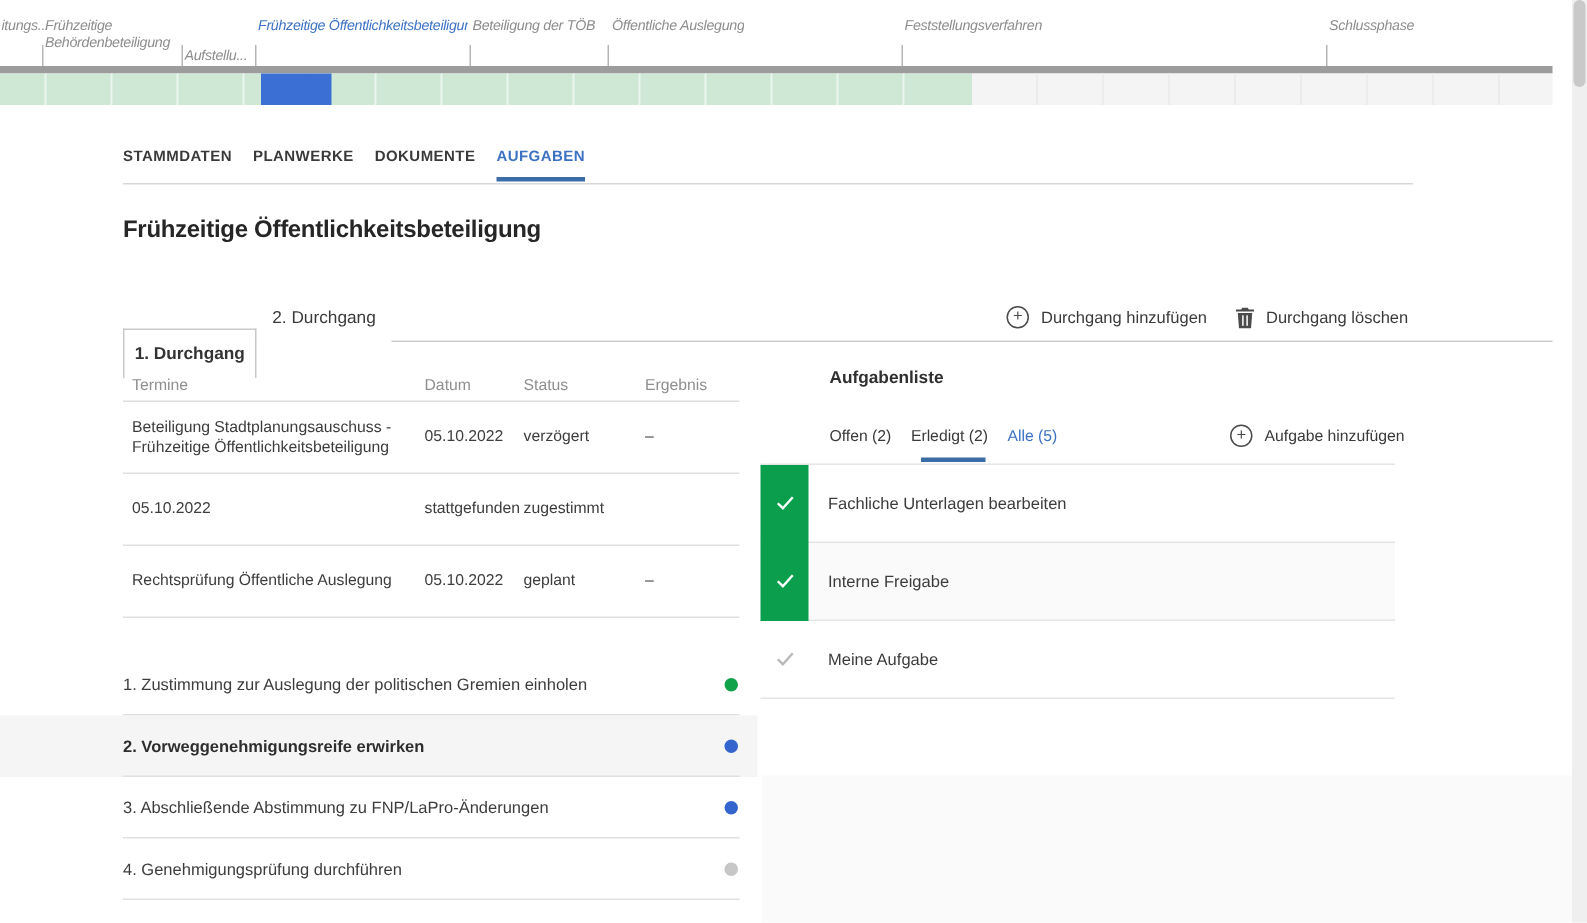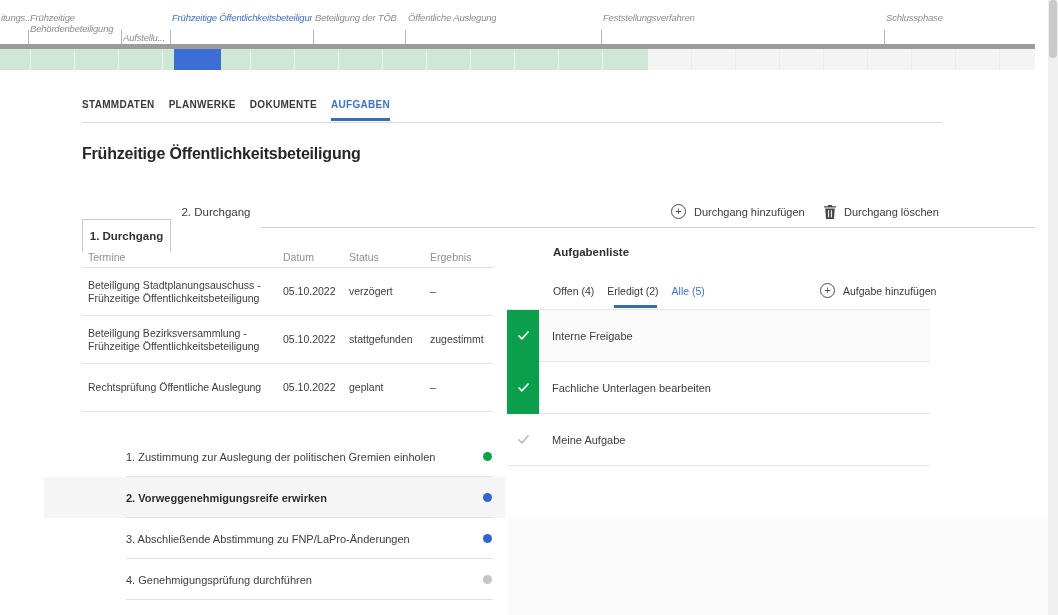--- a/index.html
+++ b/index.html
@@ -60,21 +60,21 @@
   }
   .trash-icon svg { display:block; fill:#4b4b4b; }
   
   #termine-table { position:absolute; left:82px; top:248px; width:411px; }
   .t-head, .t-row { display:grid; grid-template-columns:195px 66px 81px 63px; padding-left:6px; align-items:center; }
   .t-head { height:20px; font-size:10.5px; color:#8f8f8f; border-bottom:1px solid #dedede; }
   .t-row { height:48px; font-size:10.5px; color:#3d3d3d; border-bottom:1px solid #e0e0e0; }
   .t-cell { padding-right:8px; line-height:13px; }
   
   #milestones { position:absolute; left:0; top:436px; width:505px; }
-  .milestone { position:relative; height:41px; display:flex; align-items:center; padding-left:82px; font-size:11px; color:#3d3d3d;margin-left:44px; }
+  .milestone { position:relative; height:41px; display:flex; align-items:center; padding-left:82px; font-size:11px; color:#3d3d3d; }
   .milestone.highlighted { background:var(--highlight-row,#f5f5f5); font-weight:700; color:#2e2e2e; }
   .milestone::after { content:""; position:absolute; left:82px; right:12px; bottom:0; height:1px; background:#e0e0e0; }
   .dot { position:absolute; right:13px; top:50%; margin-top:-4.5px; width:9px; height:9px; border-radius:50%; }
   .dot.green { background:var(--dot-green,#0fa24b); }
   .dot.blue  { background:var(--dot-blue,#3465cf); }
   .dot.gray  { background:var(--dot-gray,#c6c6c6); }
   
   #aufgaben-title { position:absolute; left:553px; top:246px; font-size:11.5px; font-weight:700; color:#2f2f2f; }
   #task-tabs { position:absolute; left:553px; top:285px; display:flex; gap:13px; }
   .task-tab { position:relative; font-size:10.5px; color:#3a3a3a; padding-bottom:7px; }
@@ -156,21 +156,20 @@
       <div class="t-cell">Ergebnis</div>
     </div>
   <div id="t-body">
       <div class="t-row">
         <div class="t-cell">Beteiligung Stadtplanungsauschuss - Frühzeitige Öffentlichkeitsbeteiligung</div>
         <div class="t-cell">05.10.2022</div>
         <div class="t-cell">verzögert</div>
         <div class="t-cell">–</div>
       </div>
       <div class="t-row">
-        <div class="t-cell">Beteiligung Bezirksversammlung - Frühzeitige Öffentlichkeitsbeteiligung</div>
         <div class="t-cell">05.10.2022</div>
         <div class="t-cell">stattgefunden</div>
         <div class="t-cell">zugestimmt</div>
       </div>
       <div class="t-row">
         <div class="t-cell">Rechtsprüfung Öffentliche Auslegung</div>
         <div class="t-cell">05.10.2022</div>
         <div class="t-cell">geplant</div>
         <div class="t-cell">–</div>
       </div>
@@ -191,50 +190,50 @@
       <span class="dot blue"></span>
     </div>
     <div class="milestone">
       <span>4. Genehmigungsprüfung durchführen</span>
       <span class="dot gray"></span>
     </div>
   </div>
 
 <div id="aufgaben-title">Aufgabenliste</div>
 <div id="task-tabs">
-    <div class="task-tab">Offen (4)</div>
+    <div class="task-tab">Offen (2)</div>
     <div class="task-tab active">Erledigt (2)</div>
     <div class="task-tab link">Alle (5)</div>
   </div>
 <div id="add-task">
   <span class="plus-circle">+</span>
   <span>Aufgabe hinzufügen</span>
 </div>
 <div id="task-list">
+    <div class="task-row">
+      <div class="task-check done">
+        <span>
+          <svg width="13" height="11" viewBox="0 0 13 11">
+            <path d="M1.5 5.5l3.4 3.3L11.5 1.5" fill="none" stroke="currentColor" stroke-width="1.6"></path>
+          </svg>
+        </span>
+      </div>
+      <div class="task-label">Fachliche Unterlagen bearbeiten</div>
+    </div>
     <div class="task-row alt">
       <div class="task-check done">
         <span>
           <svg width="13" height="11" viewBox="0 0 13 11">
             <path d="M1.5 5.5l3.4 3.3L11.5 1.5" fill="none" stroke="currentColor" stroke-width="1.6"></path>
           </svg>
         </span>
       </div>
       <div class="task-label">Interne Freigabe</div>
     </div>
     <div class="task-row">
-      <div class="task-check done">
-        <span>
-          <svg width="13" height="11" viewBox="0 0 13 11">
-            <path d="M1.5 5.5l3.4 3.3L11.5 1.5" fill="none" stroke="currentColor" stroke-width="1.6"></path>
-          </svg>
-        </span>
-      </div>
-      <div class="task-label">Fachliche Unterlagen bearbeiten</div>
-    </div>
-    <div class="task-row">
       <div class="task-check open">
         <span>
           <svg width="13" height="11" viewBox="0 0 13 11">
             <path d="M1.5 5.5l3.4 3.3L11.5 1.5" fill="none" stroke="currentColor" stroke-width="1.6"></path>
           </svg>
         </span>
       </div>
       <div class="task-label">Meine Aufgabe</div>
     </div>
   </div>

